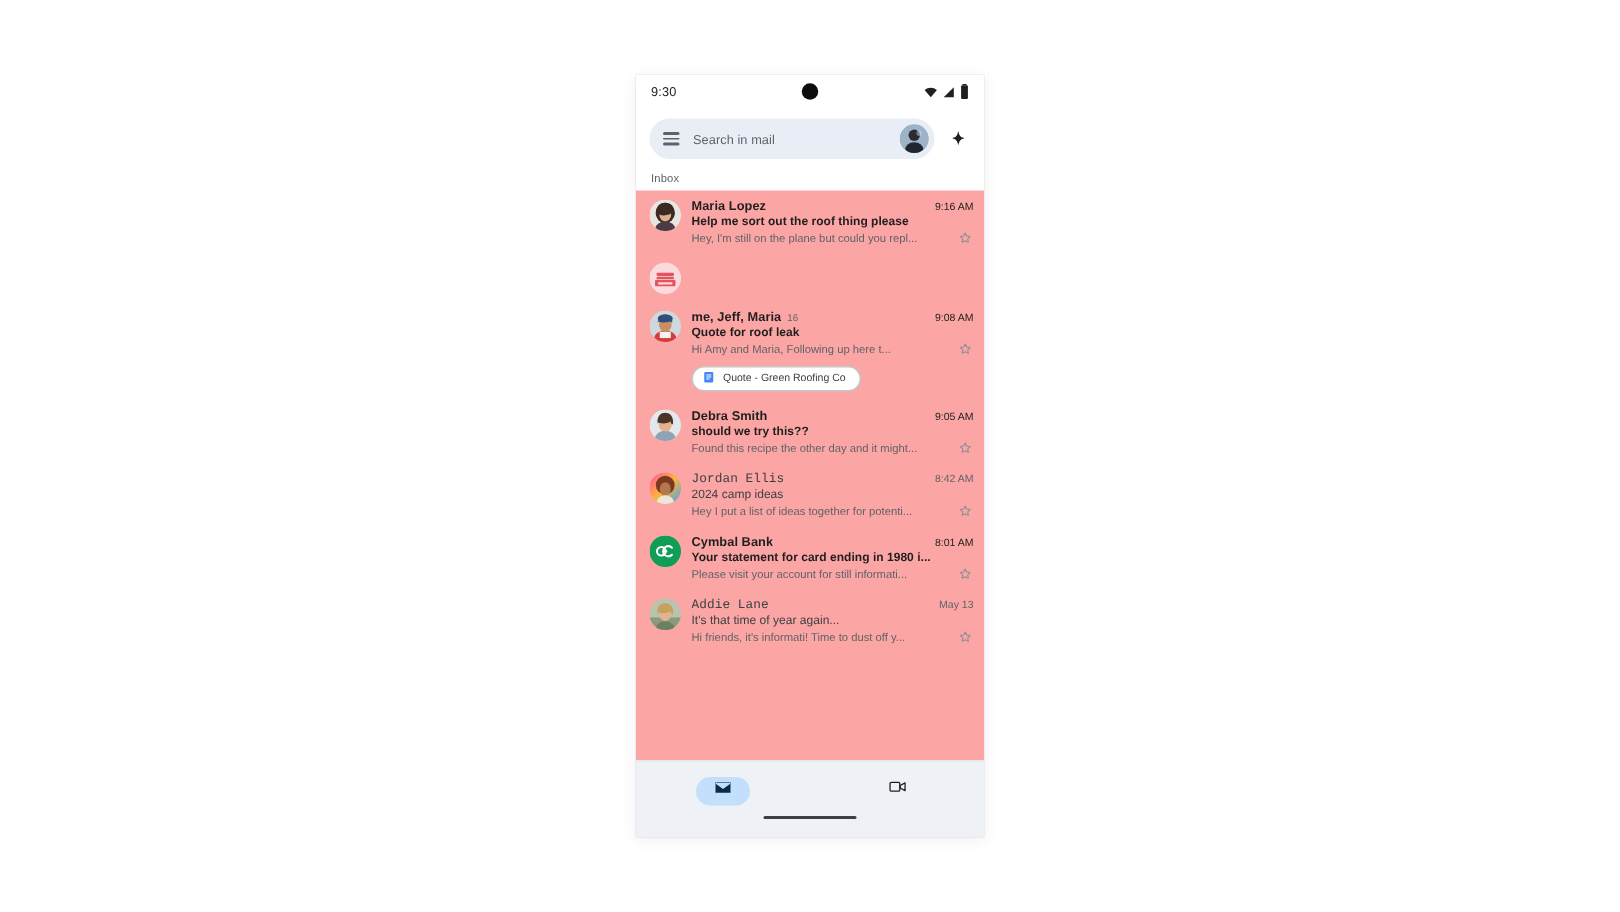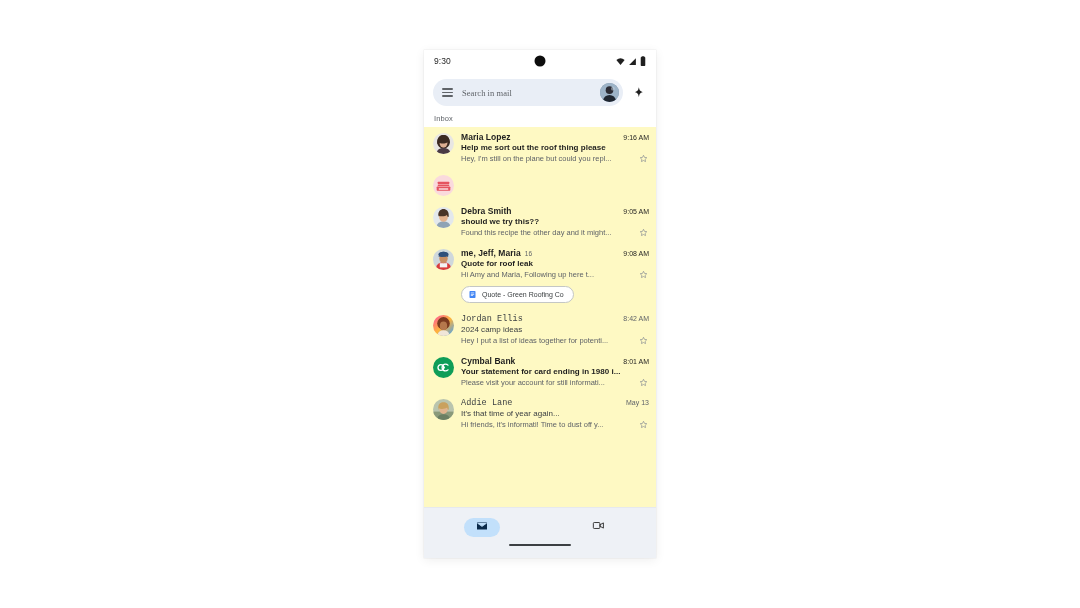--- a/index.html
+++ b/index.html
@@ -68,21 +68,20 @@
   .status-icons svg { display: block; }
 
   
   .search-row {
     flex: 0 0 auto;
     padding: 7px 9px 6px 9px;
     display: flex;
     align-items: center;
     gap: 7px;
     background: #ffffff;
-    font-family: Liberation Serif, serif;
   }
   .search-pill {
     flex: 1 1 auto;
     height: 27px;
     border-radius: 14px;
     background: #e9eef6;
     display: flex;
     align-items: center;
     padding: 0 4px 0 9px;
     gap: 9px;
@@ -130,21 +129,21 @@
     padding: 2px 0 4px 10px;
     font-size: 7.5px;
     color: #5f6368;
     letter-spacing: 0.1px;
   }
 
   
   .mail-list {
     flex: 1 1 auto;
     overflow: hidden;
-    background: #fef9c3;
+    background: #fca5a5;
   }
   .mail-row {
     display: flex;
     padding: 5px 7px 5px 9px;
     gap: 7px;
     align-items: flex-start;
   }
   .avatar {
     flex: 0 0 auto;
     width: 21px;
@@ -372,47 +371,20 @@
                 <rect x="7" y="22" width="26" height="8" rx="1.5" fill="#e5535f"></rect>
                 <rect x="11" y="25" width="18" height="3" rx="0.6" fill="#fadadd"></rect>
               </svg>
             </div>
           </div>
         </div>
         <div>
           <div class="mail-row">
             <div class="avatar">
               <svg class="av-img" viewBox="0 0 40 40" preserveAspectRatio="xMidYMid slice">
-                <rect width="40" height="40" fill="#e3e8ec"></rect>
-                <ellipse cx="20" cy="37" rx="13" ry="10" fill="#8fa3b5"></ellipse>
-                <ellipse cx="20" cy="18" rx="8.5" ry="10" fill="#e3b18c"></ellipse>
-                <path d="M10 16c0-8 4.5-12 10-12s10 4 10 12c0 5-2.5 3-3.5-1-2 3-13 4-16 1-.5 4-.5 4-.5 0z" fill="#4a3426"></path>
-              </svg>
-            </div>
-            <div class="mail-body">
-              <div class="line-top">
-                <span class="sender unread">Debra Smith</span>
-                <span class="time unread">9:05 AM</span>
-              </div>
-              <div class="subject unread">should we try this??</div>
-              <div class="line-bottom">
-                <span class="snippet">Found this recipe the other day and it might...</span>
-                <span class="star">
-                  <svg width="9" height="9" viewBox="0 0 24 24">
-                    <path fill="none" stroke="#8a8f94" stroke-width="1.9" stroke-linejoin="round" d="M12 3.4l2.7 5.6 6.1.85-4.4 4.3 1.05 6.05L12 17.35 6.55 20.2 7.6 14.15 3.2 9.85l6.1-.85z"></path>
-                  </svg>
-                </span>
-              </div>
-            </div>
-          </div>
-        </div>
-        <div>
-          <div class="mail-row">
-            <div class="avatar">
-              <svg class="av-img" viewBox="0 0 40 40" preserveAspectRatio="xMidYMid slice">
                 <rect width="40" height="40" fill="#cfd8dc"></rect>
                 <ellipse cx="20" cy="36" rx="14" ry="11" fill="#d93b3b"></ellipse>
                 <rect x="13" y="27" width="14" height="8" fill="#f3f3f3"></rect>
                 <ellipse cx="20" cy="18" rx="8" ry="9" fill="#c98f63"></ellipse>
                 <path d="M11 14c0-6 4-9 9-9s9 3 9 9c0 2-2 1-3-1-2 2-12 3-15 1-.5 2-.8 2-.8 0z" fill="#2f4f7a"></path>
                 <ellipse cx="20" cy="10" rx="9.5" ry="5" fill="#2f4f7a"></ellipse>
               </svg>
             </div>
             <div class="mail-body">
               <div class="line-top">
@@ -433,20 +405,47 @@
           </div>
           <div class="chip-row"><span class="chip">
               <span><svg width="9" height="9" viewBox="0 0 24 24">
                   <rect x="4" y="2.5" width="16" height="19" rx="2" fill="#4285f4"></rect>
                   <rect x="7.5" y="7" width="9" height="1.8" fill="#ffffff"></rect>
                   <rect x="7.5" y="10.6" width="9" height="1.8" fill="#ffffff"></rect>
                   <rect x="7.5" y="14.2" width="6" height="1.8" fill="#ffffff"></rect>
                 </svg></span>
               <span class="chip-label">Quote - Green Roofing Co</span>
             </span></div>
+        </div>
+        <div>
+          <div class="mail-row">
+            <div class="avatar">
+              <svg class="av-img" viewBox="0 0 40 40" preserveAspectRatio="xMidYMid slice">
+                <rect width="40" height="40" fill="#e3e8ec"></rect>
+                <ellipse cx="20" cy="37" rx="13" ry="10" fill="#8fa3b5"></ellipse>
+                <ellipse cx="20" cy="18" rx="8.5" ry="10" fill="#e3b18c"></ellipse>
+                <path d="M10 16c0-8 4.5-12 10-12s10 4 10 12c0 5-2.5 3-3.5-1-2 3-13 4-16 1-.5 4-.5 4-.5 0z" fill="#4a3426"></path>
+              </svg>
+            </div>
+            <div class="mail-body">
+              <div class="line-top">
+                <span class="sender unread">Debra Smith</span>
+                <span class="time unread">9:05 AM</span>
+              </div>
+              <div class="subject unread">should we try this??</div>
+              <div class="line-bottom">
+                <span class="snippet">Found this recipe the other day and it might...</span>
+                <span class="star">
+                  <svg width="9" height="9" viewBox="0 0 24 24">
+                    <path fill="none" stroke="#8a8f94" stroke-width="1.9" stroke-linejoin="round" d="M12 3.4l2.7 5.6 6.1.85-4.4 4.3 1.05 6.05L12 17.35 6.55 20.2 7.6 14.15 3.2 9.85l6.1-.85z"></path>
+                  </svg>
+                </span>
+              </div>
+            </div>
+          </div>
         </div>
         <div>
           <div class="mail-row">
             <div class="avatar">
               <svg class="av-img" viewBox="0 0 40 40" preserveAspectRatio="xMidYMid slice">
                 <defs>
                   <linearGradient id="gA" x1="0" y1="0" x2="1" y2="1">
                     <stop offset="0" stop-color="#ff4fa3"></stop>
                     <stop offset="0.5" stop-color="#ffb43a"></stop>
                     <stop offset="1" stop-color="#3aa0ff"></stop>

